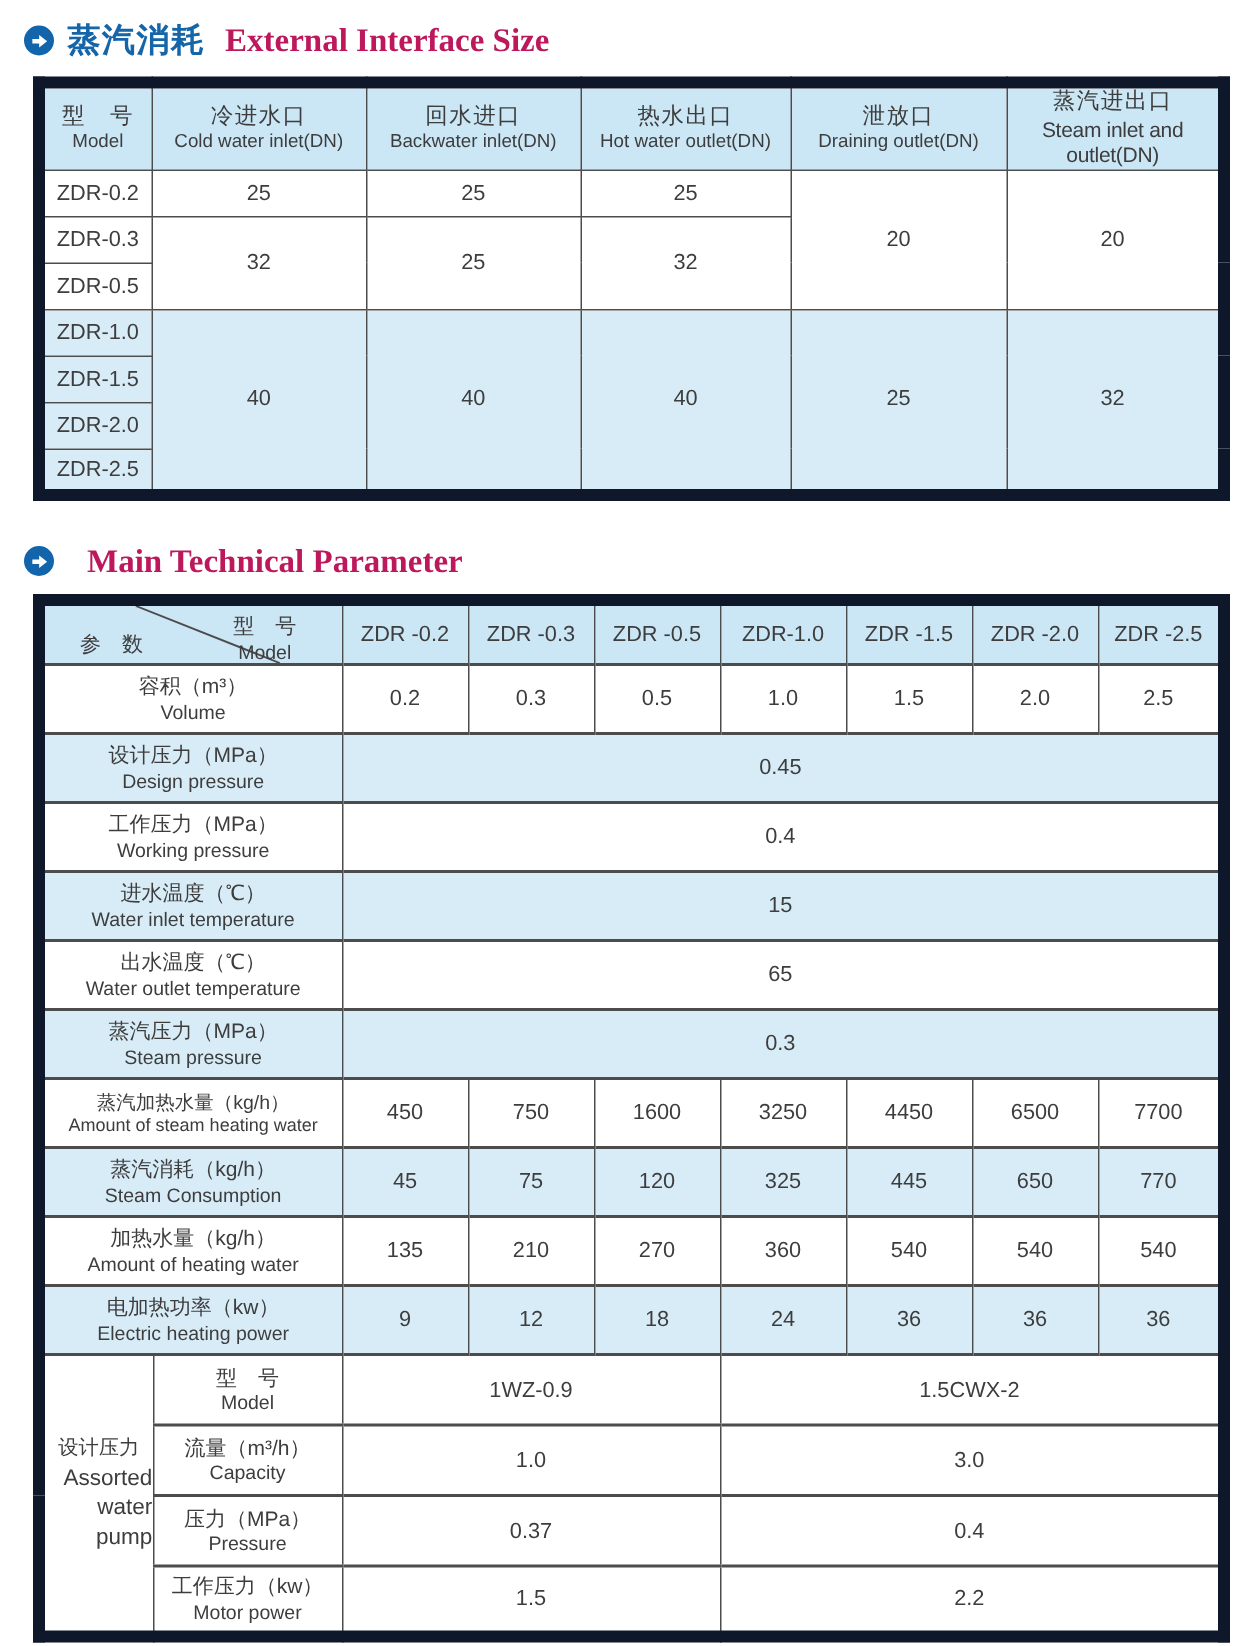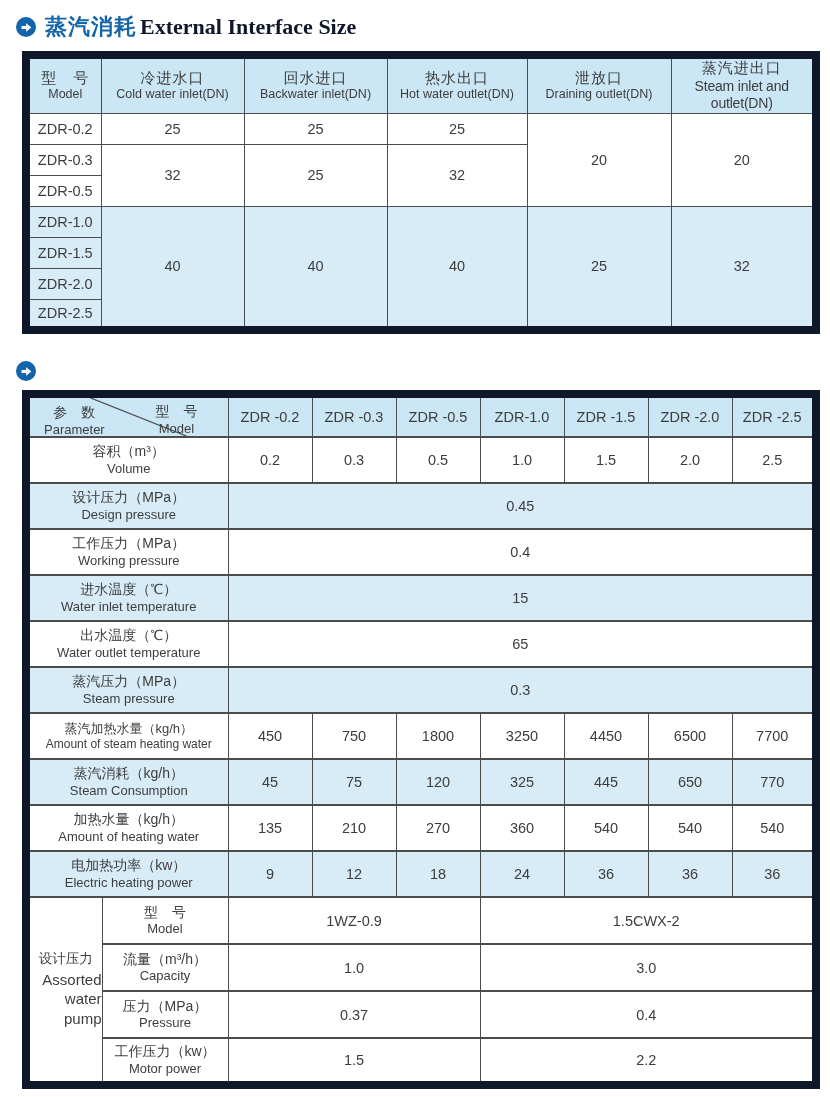--- a/index.html
+++ b/index.html
@@ -7,21 +7,21 @@
   body {
     width:830px; height:1097px; background:#ffffff;
     font-family:"Liberation Sans", sans-serif; color:#3d3d3d;
   }
   .section-title { display:flex; align-items:center; margin:12px 0 9px 16px; }
   .title-icon {
     width:20px; height:20px; border-radius:50%; background:#1264ab;
     display:flex; align-items:center; justify-content:center; margin-right:9px; flex:0 0 auto;
   }
   .title-zh { font-size:22px; font-weight:bold; color:#1565a9; letter-spacing:1px; }
-  .title-en { font-size:22px; font-weight:bold; color:#0f172a; font-family:"Liberation Serif", serif; margin-left:3px; }
+  .title-en { font-size:22px; font-weight:bold; color:#be185d; font-family:"Liberation Serif", serif; margin-left:13px; }
 
   table {
     border-collapse:collapse; table-layout:fixed;
     margin-left:22px; width:790px; border:8px solid #0f172a;
   }
   td {
     border:1px solid #4c4c4c; text-align:center; vertical-align:middle;
     padding:0; font-size:14.5px; color:#3d3d3d; line-height:1.25;
     overflow:hidden;
   }
@@ -33,21 +33,21 @@
   .hz { display:block; font-size:15px; letter-spacing:1px; }
   .he { display:block; font-size:12.5px; }
   .he-cond { display:block; font-size:14px; letter-spacing:-0.2px; }
 
   .lz { display:block; font-size:14px; }
   .le { display:block; font-size:13px; }
 
   
   .corner { position:relative; }
   .corner svg.diag { position:absolute; left:0; top:0; width:100%; height:100%; }
-  .corner .c-param { position:absolute; left:14px; top:6px; text-align:center; }
+  .corner .c-param { position:absolute; left:14px; top:17px; text-align:center; }
   .corner .c-model { position:absolute; right:30px; top:5px; text-align:center; }
   .corner .cz { display:block; font-size:14px; }
   .corner .ce { display:block; font-size:13px; }
 
   .pump-group .lz { font-size:13.5px; margin-bottom:2px; }
   .pump-group .le { font-size:15px; line-height:1.3;text-align:right; }
 
   tr.t1h  { height:50px; }
   tr.t1r  { height:31px; }
   tr.t2h  { height:43px; }
@@ -139,20 +139,21 @@
     </tr>
   </tbody>
 </table>
 
 <div class="section-title" style="margin-top:27px;">
   <span class="title-icon">
     <svg width="13" height="13" viewBox="0 0 10 10">
         <polygon points="1.2,3.9 4.7,3.9 4.7,1.8 8.8,5 4.7,8.2 4.7,6.1 1.2,6.1" fill="#ffffff"></polygon>
       </svg>
   </span>
+  <span class="title-en">Main Technical Parameter</span>
 </div>
 
 <table class="t2">
   <colgroup>
       <col style="width:76px">
       <col style="width:126px">
       <col style="width:84px">
       <col style="width:84px">
       <col style="width:84px">
       <col style="width:84px">
@@ -238,21 +239,21 @@
       <td colspan="7">0.3</td>
     </tr>
 
     <tr class="t2r">
       <td colspan="2">
           <span class="lz" style="font-size:13px">蒸汽加热水量（kg/h）</span>
           <span class="le" style="font-size:12px">Amount of steam heating water</span>
         </td>
       <td>450</td>
       <td>750</td>
-      <td>1800</td>
+      <td>1600</td>
       <td>3250</td>
       <td>4450</td>
       <td>6500</td>
       <td>7700</td>
     </tr>
 
     <tr class="t2r blue">
       <td colspan="2">
           <span class="lz">蒸汽消耗（kg/h）</span>
           <span class="le">Steam Consumption</span>

